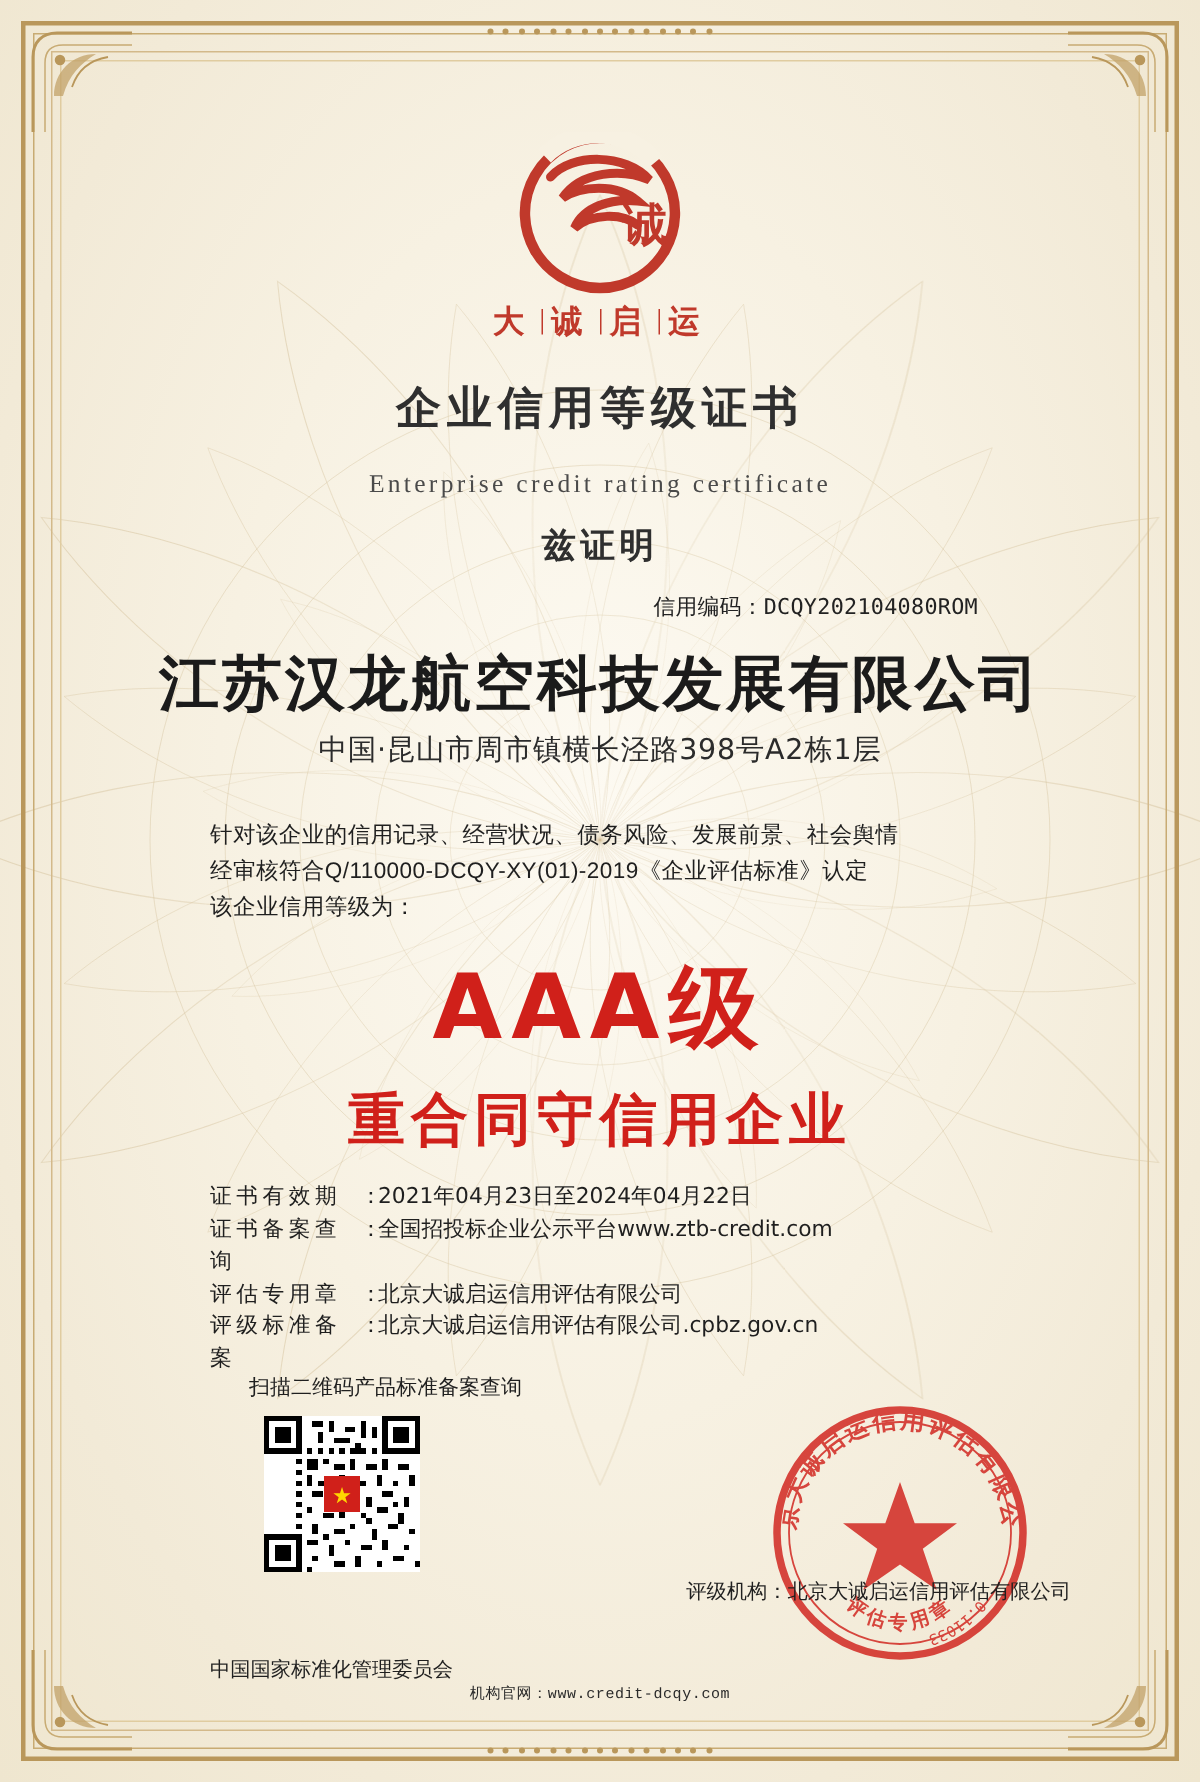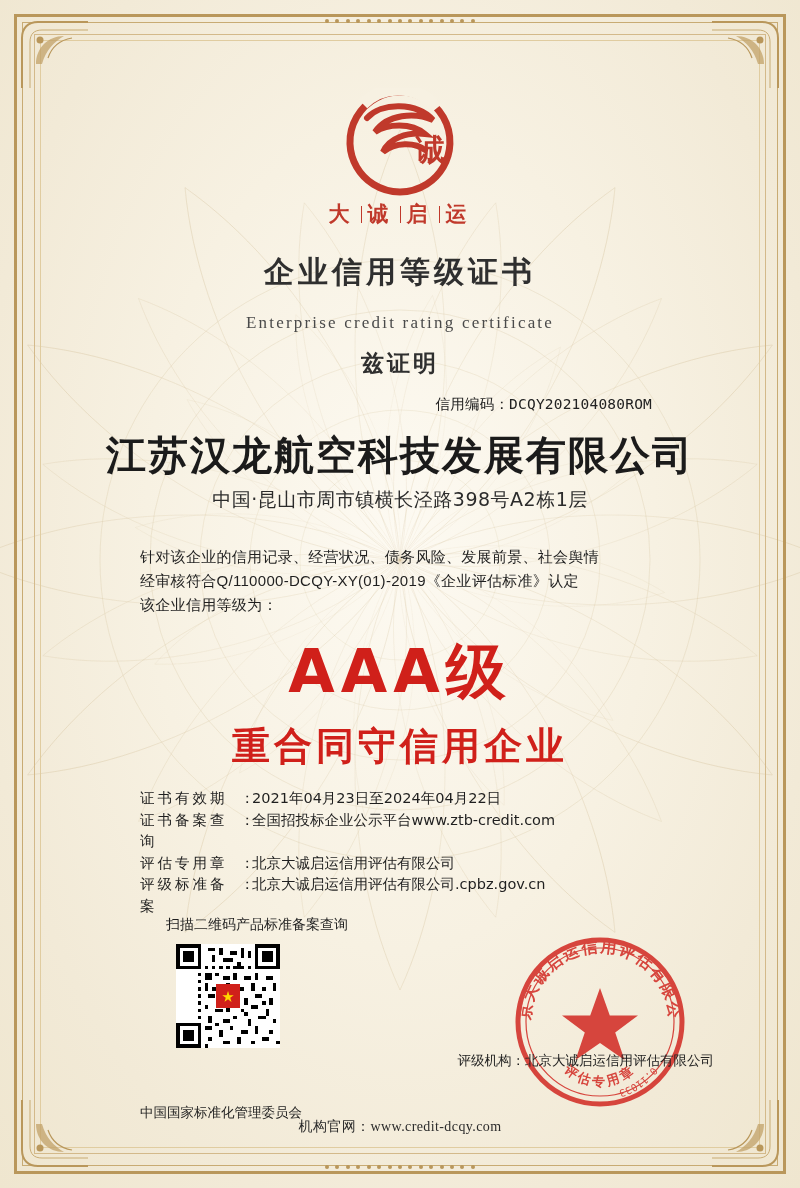--- a/index.html
+++ b/index.html
@@ -172,22 +172,22 @@
     position:absolute;right:108px;top:930px;width:184px;height:184px;
   }
   .agency-line{
     position:absolute;right:86px;top:1052px;
     font-family:"DejaVu Sans", sans-serif;
     font-size:13.5px;color:#1f1f1f;
   }
 
   .website{
     position:absolute;left:0;right:0;bottom:52px;
-    font-family:Liberation Serif, serif;
-    font-size:14px;color:#2b2b2b;letter-spacing:0.4px;margin-top:38px;
+    font-family:Liberation Mono, monospace;
+    font-size:10px;color:#2b2b2b;letter-spacing:0.4px;margin-top:38px;
   }
 </style>
 </head>
 <body>
 
 <div class="certificate">
 
   <svg class="guilloche" viewBox="0 0 800 1188" preserveAspectRatio="none">
     <defs>
       <radialGradient id="rosetteFade" cx="50%" cy="46%" r="58%">

